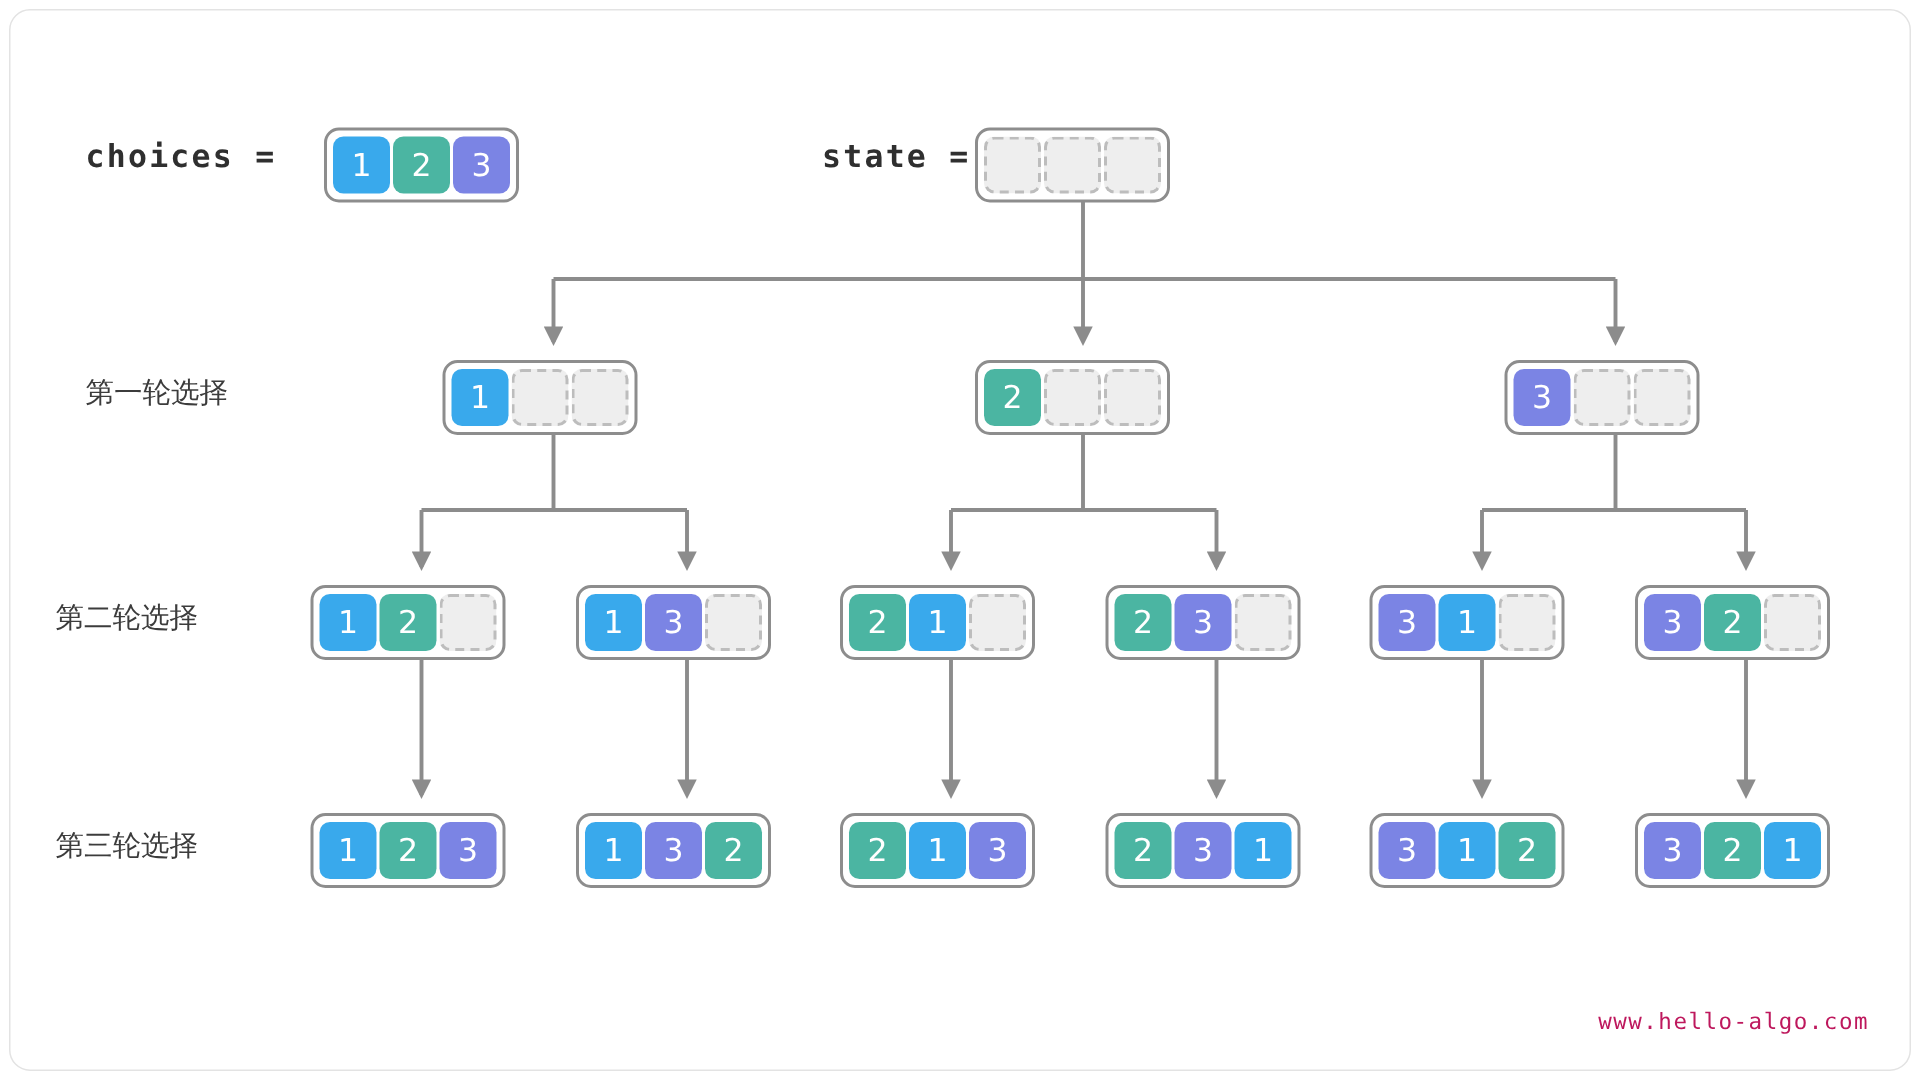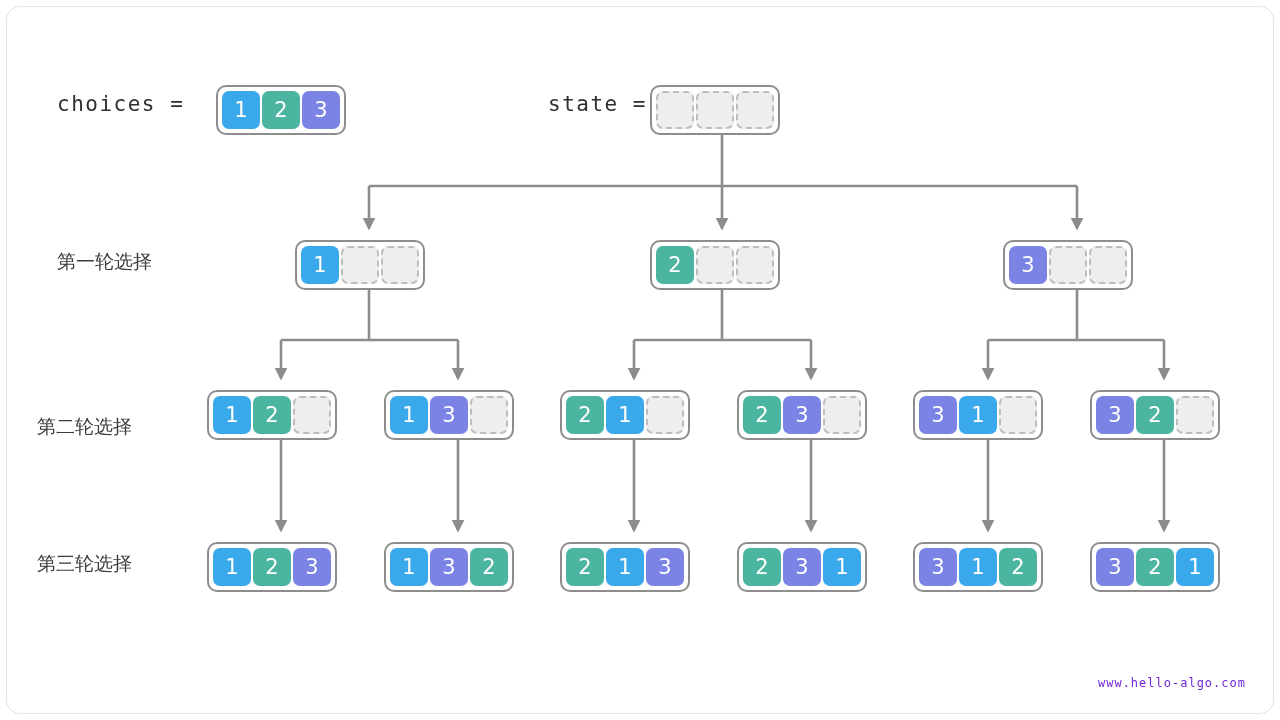--- a/index.html
+++ b/index.html
@@ -25,40 +25,40 @@
     box-sizing: border-box;
     border: 1px solid #e3e3e3;
     border-radius: 14px;
     background: #ffffff;
   }
 
   
   .mono-label {
     position: absolute;
     font-family: "DejaVu Sans Mono", "Liberation Mono", monospace;
-    font-weight: normal;
+    font-weight: bold;
     font-size: 21px;
     color: #2f2f2f;
     letter-spacing: 1.5px;
     white-space: nowrap;
   }
   .row-label {
     position: absolute;
     font-family: "DejaVu Sans", "Liberation Sans", sans-serif;
     font-size: 19px;
     color: #3c3c3c;
     white-space: nowrap;
   }
   #watermark {
     position: absolute;
     right: 34px;
     bottom: 30px;
     font-family: "DejaVu Sans Mono", "Liberation Mono", monospace;
-    font-size: 12px;
-    color: #6d28d9;
+    font-size: 15px;
+    color: #be185d;
     letter-spacing: 1px;
     white-space: nowrap;
   }
 
   
   .array {
     position: absolute;
     box-sizing: border-box;
     display: flex;
     align-items: center;
@@ -151,21 +151,21 @@
     </div>
 
   <div class="mono-label" style="left:548px; top:92px;">state =</div>
   <div class="array" id="state-array" style="left:650px; top:85px;">
       <div class="cell empty"></div>
       <div class="cell empty"></div>
       <div class="cell empty"></div>
     </div>
 
   <div class="row-label" style="left:37px; top:249px;margin-left:20px;">第一轮选择</div>
-  <div class="row-label" style="left:37px; top:399px;margin-top:15px;">第二轮选择</div>
+  <div class="row-label" style="left:37px; top:399px;">第二轮选择</div>
   <div class="row-label" style="left:37px; top:551px;text-align:center;">第三轮选择</div>
 
   <div id="nodes">
       <div class="array" style="left: 295px; top: 240px;">
         <div class="cell v1">1</div>
         <div class="cell empty"></div>
         <div class="cell empty"></div>
       </div>
       <div class="array" style="left: 650px; top: 240px;">
         <div class="cell v2">2</div>

